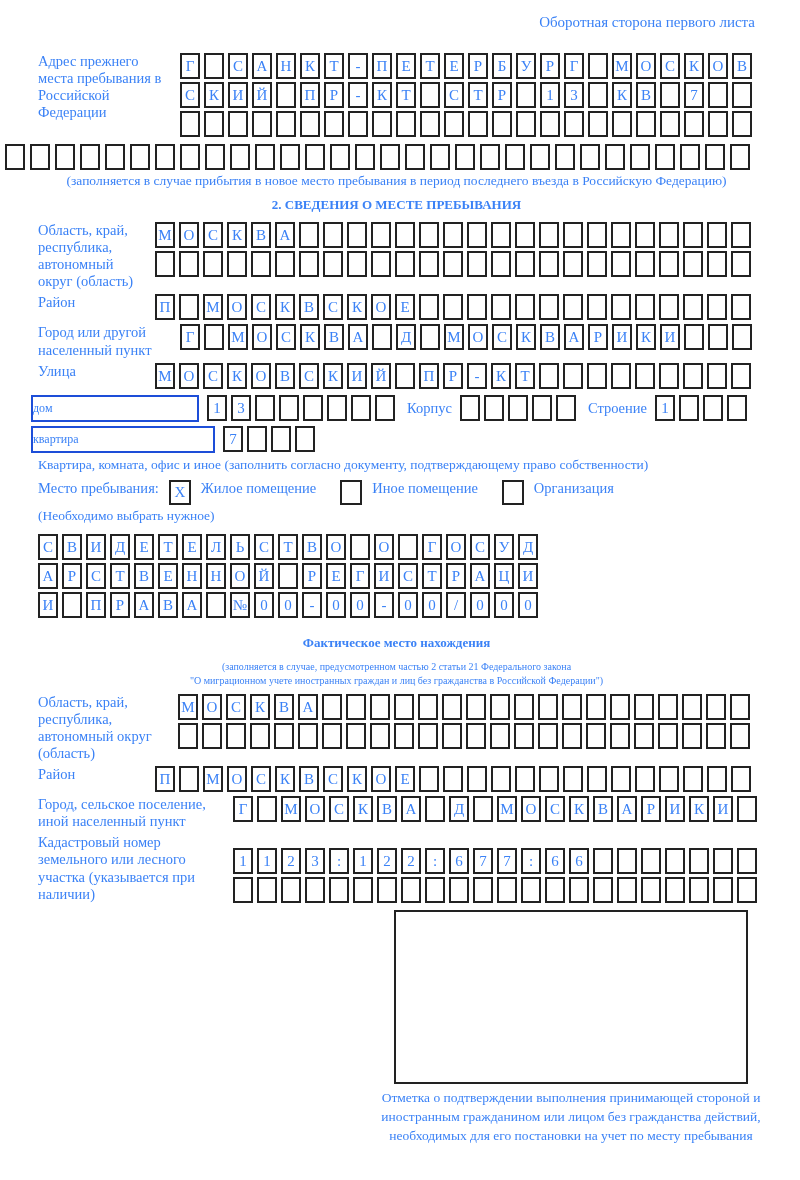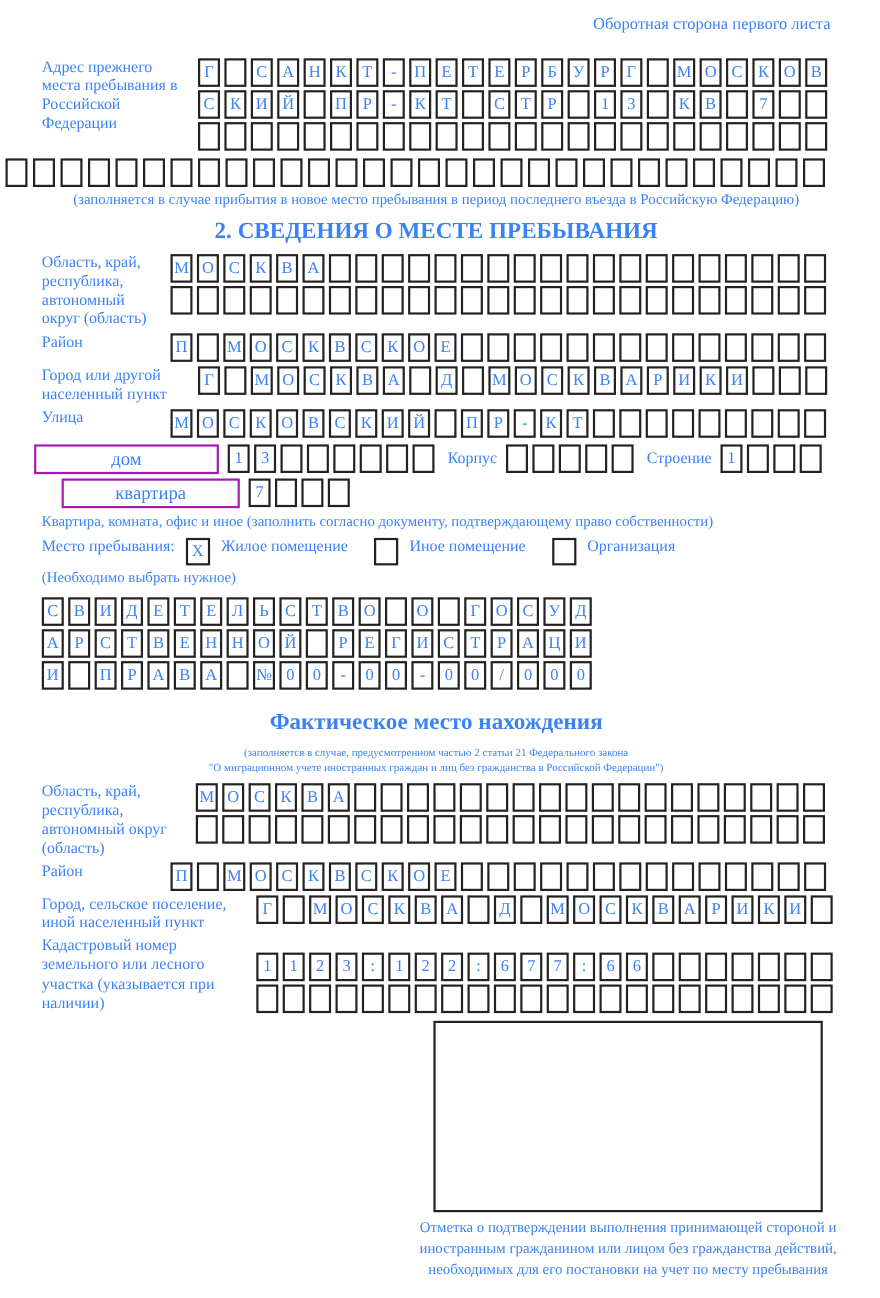--- a/index.html
+++ b/index.html
@@ -17,24 +17,24 @@
   .cellrow{display:flex;gap:4px;}
   .gap5{gap:5px;}
   .cell{
     flex:none;width:20px;height:26px;box-sizing:border-box;
     border:2px solid #222;text-align:center;font-size:15px;line-height:22px;
     background:#fff;
   }
   .fullrow{margin-left:-33px;margin-bottom:3px;}
   .note{font-size:13.5px;text-align:center;margin:2px 0 6px 0;}
   .note-left{font-size:13.5px;text-align:left;margin:2px 0 7px 0;}
-  .sect-title{font-size:21px;font-weight:bold;text-align:center;margin:8px 0 9px 0;}
+  .sect-title{font-size:13px;font-weight:bold;text-align:center;margin:8px 0 9px 0;}
   .namebox{
-    flex:none;box-sizing:border-box;border:2px solid #a21caf;height:27px;
-    text-align:center;font-size:17px;line-height:23px;background:#fff;
+    flex:none;box-sizing:border-box;border:2px solid #1d4ed8;height:27px;
+    font-size:12px;line-height:23px;background:#fff;
   }
   .inline-lbl{font-size:14.5px;line-height:27px;flex:none;}
   .chkrow{display:flex;margin:6px 0 2px 0;font-family:Liberation Serif, serif;}
   .chk{
     flex:none;width:22px;height:25px;box-sizing:border-box;border:2px solid #222;
     text-align:center;font-size:15px;line-height:21px;margin-right:10px;background:#fff;
   }
   .chk-label{font-size:14.5px;margin-right:24px;}
   .stay-note{width:600px;font-size:13.5px;margin:3px 0 10px 0;}
   .fact-note{font-size:10px;text-align:center;margin:0 0 3px 0;}
@@ -342,21 +342,21 @@
     <div class="inline-lbl" style="margin:0 8px 0 12px;">Строение</div>
     <div class="cellrow">
         <span class="cell">1</span>
         <span class="cell"></span>
         <span class="cell"></span>
         <span class="cell"></span>
       </div>
   </div>
 
   <div class="frow" style="align-items:center;margin-left:-7px;">
-    <div class="namebox" style="width:162px;margin-right:8px;margin-left:25px;">квартира</div>
+    <div class="namebox" style="width:184px;margin-right:8px;">квартира</div>
     <div class="cellrow">
         <span class="cell">7</span>
         <span class="cell"></span>
         <span class="cell"></span>
         <span class="cell"></span>
       </div>
   </div>
   <div class="note-left">Квартира, комната, офис и иное (заполнить согласно документу, подтверждающему право собственности)</div>
 
   <div class="chkrow">

